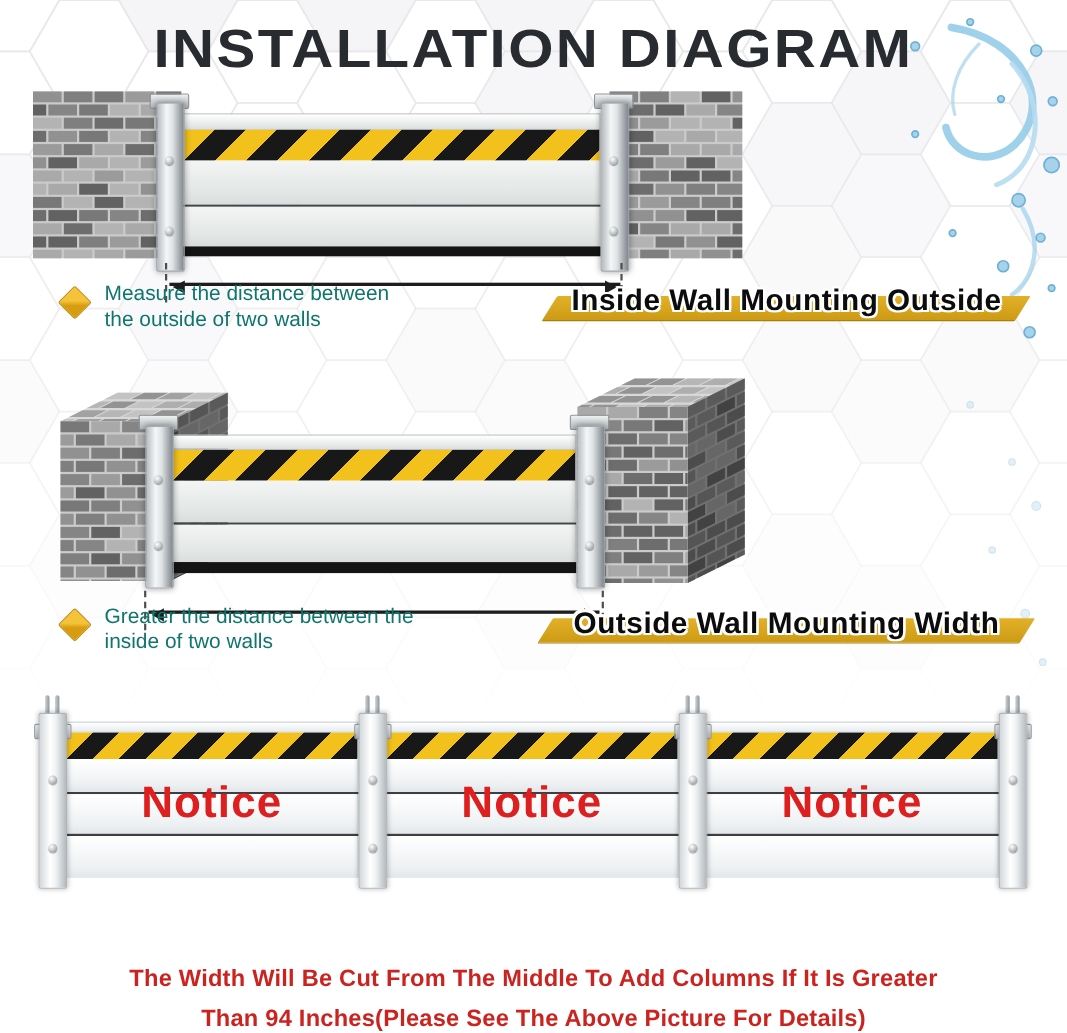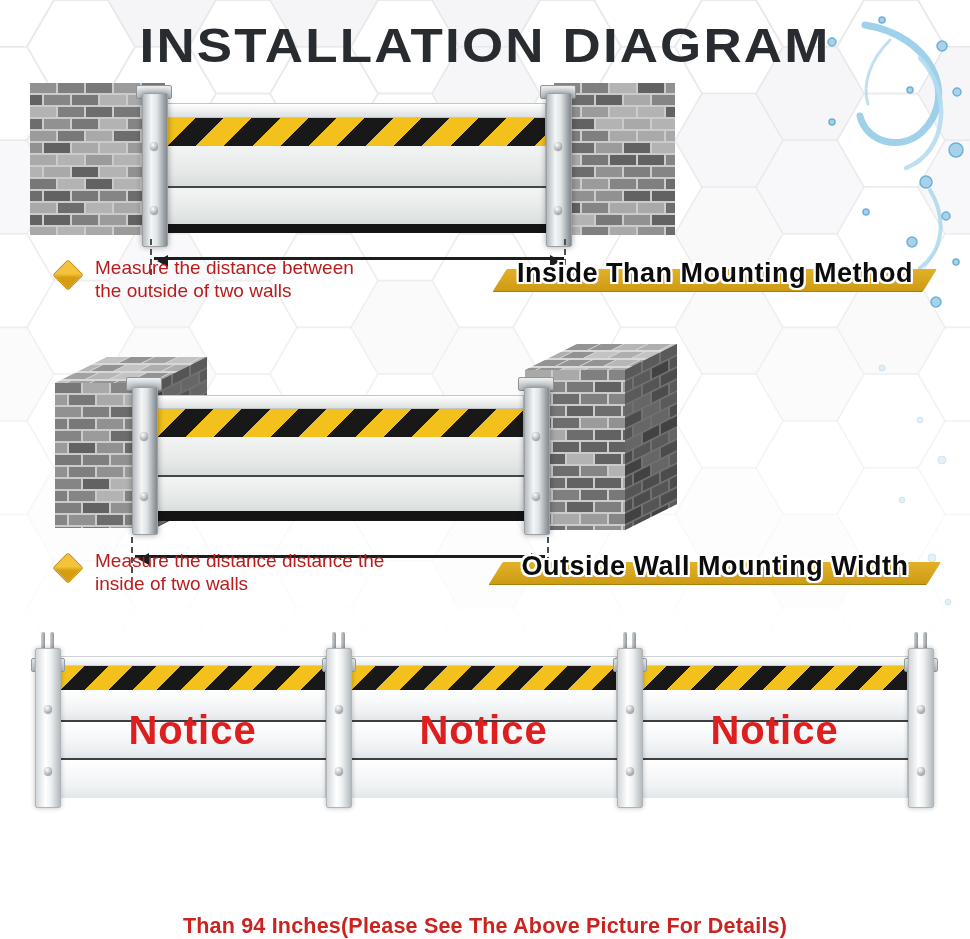--- a/index.html
+++ b/index.html
@@ -29,21 +29,21 @@
   .rubber{height:9px;background:#141414;}
   .dash{position:absolute;width:0;border-left:2px dashed #4d4d4d;}
   .arrow{position:absolute;height:0;border-top:3px solid #1d1d1d;}
   .arrow:before,.arrow:after{content:"";position:absolute;top:-5px;width:0;height:0;
          border:6.5px solid transparent;}
   .arrow:before{left:-3px;border-right:11px solid #1d1d1d;}
   .arrow:after{right:-3px;border-left:11px solid #1d1d1d;}
   
   .diamond{position:absolute;width:20px;height:20px;transform:rotate(45deg);border-radius:2px;
            background:linear-gradient(135deg,#f4c339 0 45%,#d79c10 60% 100%);border:1px solid #c08c0c;}
-  .cap{position:absolute;font-size:19px;line-height:23px;color:#b91c1c;}
+  .cap{position:absolute;font-size:19px;line-height:23px;color:#0f766e;}
   .ribbon-bar{position:absolute;height:22px;transform:skewX(-32deg);border-radius:1px;
               background:linear-gradient(180deg,#e3b128,#cd9a15);box-shadow:0 1px 0 #a87f0b;}
   .ribbon-text{position:absolute;text-align:center;font-weight:bold;font-size:27px;color:#0c0c0c;
                letter-spacing:.5px;white-space:nowrap;
                text-shadow:-2px -2px 0 #fff,2px -2px 0 #fff,-2px 2px 0 #fff,2px 2px 0 #fff,
                            0 -2px 0 #fff,0 2px 0 #fff,-2px 0 0 #fff,2px 0 0 #fff;}
   
   .brow{position:absolute;text-decoration:underline;}
   .bpost{position:absolute;width:24px;border:1px solid #aeb4b8;border-radius:2px;
          background:linear-gradient(90deg,#d3d8db,#ffffff 40%,#eef1f2 62%,#b4babf);
@@ -392,21 +392,21 @@
     <div class="dash" style="left:534px;top:164px;height:36px"></div>
     <div class="arrow" style="left:124px;top:182px;width:410px"></div>
   </div>
 
   <div class="diamond" style="left:57px;top:264px"></div>
   <div class="cap" style="left:95px;top:256px">
     <div>Measure the distance between</div>
     <div>the outside of two walls</div>
   </div>
   <div class="ribbon-bar" style="left:500px;top:269px;width:430px"></div>
-  <div class="ribbon-text" style="left:500px;top:258px;width:430px">Inside Than Mounting Method</div>
+  <div class="ribbon-text" style="left:500px;top:258px;width:430px">Inside Wall Mounting Outside</div>
 
   <div class="diag" style="left:40px;top:325px;width:660px;height:275px">
     <svg class="pillar" style="left:0;top:0" width="200" height="235">
       <g id="g-p2l-top" transform="translate(67,32) skewX(-63.4)">
           <rect x="0" y="0" width="100" height="26" fill="#d8d8d8"></rect>
           <rect x="0" y="0" width="22" height="6" fill="#c3c3c3"></rect>
           <rect x="24" y="0" width="22" height="6" fill="#939393"></rect>
           <rect x="48" y="0" width="22" height="6" fill="#a2a2a2"></rect>
           <rect x="72" y="0" width="22" height="6" fill="#c3c3c3"></rect>
           <rect x="96" y="0" width="4" height="6" fill="#b6b6b6"></rect>
@@ -700,21 +700,21 @@
       <div class="screw" style="left:7px;top:104px"></div>
     </div>
 
     <div class="dash" style="left:91px;top:212px;height:36px"></div>
     <div class="dash" style="left:507px;top:212px;height:36px"></div>
     <div class="arrow" style="left:95px;top:230px;width:410px"></div>
   </div>
 
   <div class="diamond" style="left:57px;top:557px"></div>
   <div class="cap" style="left:95px;top:549px">
-    <div>Measure the distance distance the</div>
+    <div>Greater the distance between the</div>
     <div>inside of two walls</div>
   </div>
   <div class="ribbon-bar" style="left:496px;top:562px;width:438px"></div>
   <div class="ribbon-text" style="left:496px;top:551px;width:438px">Outside Wall Mounting Width</div>
 
   <div class="brow" style="left:35px;top:612px;width:897px;height:212px">
 
     <div class="bpanel" style="left:24px;top:44px">
       <div class="brail"></div>
       <div class="bstripe"></div>
@@ -772,15 +772,16 @@
 
     <div class="pin" style="left:879px;top:20px"></div>
       <div class="pin" style="left:888px;top:20px"></div>
     <div class="collar" style="left:869px;top:46px;width:32px"></div>
     <div class="bpost" style="left:873px;top:36px;height:158px">
       <div class="screw" style="left:8px;top:56px"></div>
       <div class="screw" style="left:8px;top:118px"></div>
     </div>
   </div>
 
+  <div class="note" style="top:877px">The Width Will Be Cut From The Middle To Add Columns If It Is Greater</div>
   <div class="note" style="top:914px">Than 94 Inches(Please See The Above Picture For Details)</div>
 
 </div>
 
 </body></html>

